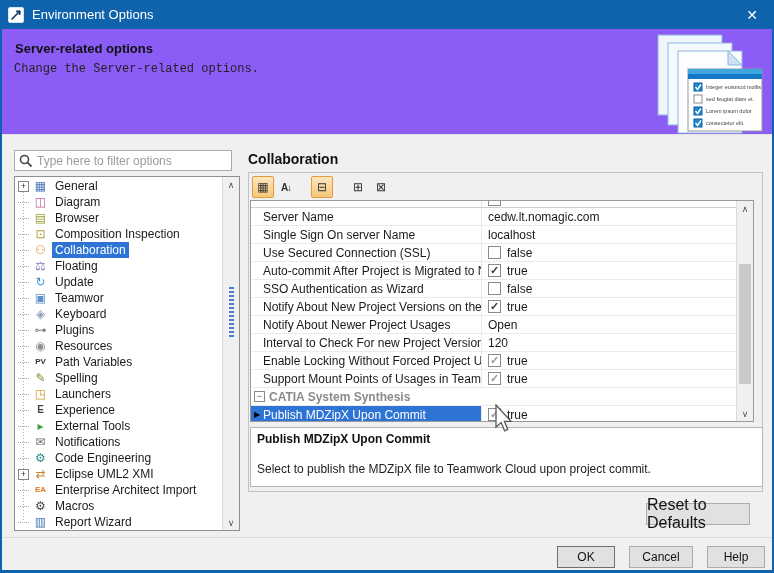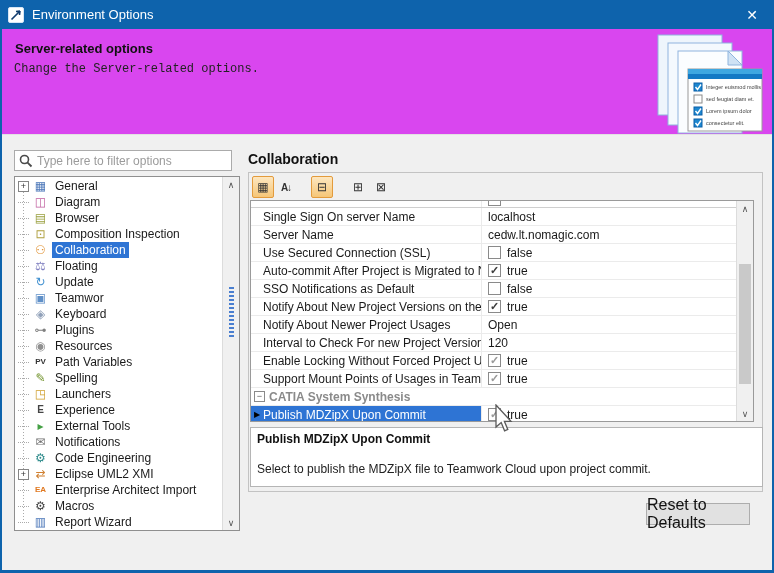--- a/index.html
+++ b/index.html
@@ -7,21 +7,21 @@
   .dialog { position:relative; width:774px; height:573px; background:#f0f0f0; overflow:hidden; }
   .dialog::after { content:''; position:absolute; inset:0; border-left:2px solid #0e63ac; border-right:2px solid #0e63ac; border-bottom:3px solid #0e63ac; pointer-events:none; }
 
   
   .titlebar { position:absolute; left:0; top:0; width:774px; height:29px; background:#0e63ac; display:flex; align-items:center; }
   .app-icon { margin-left:8px; width:16px; height:16px; flex:0 0 auto; }
   .title-text { color:#fff; font-size:13px; margin-left:8px; }
   .close-btn { position:absolute; right:0; top:0; width:44px; height:29px; color:#fff; font-size:14px; display:flex; align-items:center; justify-content:center; cursor:default; }
 
   
-  .header { position:absolute; left:2px; top:29px; width:770px; height:106px; background:#d946ef; border-bottom:1px solid #e2e2e2; }
+  .header { position:absolute; left:2px; top:29px; width:770px; height:106px; background:#8b5cf6; border-bottom:1px solid #e2e2e2; }
   .header-title { position:absolute; left:13px; top:12px; font-size:13px; font-weight:bold; color:#111; }
   .header-sub { position:absolute; left:12px; top:33px; font-size:12px; color:#222;font-family:Liberation Mono, monospace; }
   .illustration { position:absolute; right:6px; top:2px; }
 
   
   .filter-box { position:absolute; left:14px; top:150px; width:218px; height:21px; background:#fff; border:1px solid #ababab; display:flex; align-items:center; }
   .filter-box svg { margin:0 4px 0 4px; flex:0 0 auto; }
   .filter-input { border:none; outline:none; flex:1; font-size:12px; font-family:Liberation Sans, sans-serif; color:#333; height:17px; }
   .filter-input::placeholder { color:#9b9b9b; }
 
@@ -275,51 +275,51 @@
       <div class="prows">
         <div class="prow partial">
           <span class="marker"></span>
             <span class="pname"></span>
           <span class="pval">
               <span class="cb"></span>
             </span>
         </div>
         <div class="prow">
           <span class="marker"></span>
+          <span class="pname">Server Name</span>
+          <span class="pval">
+              <span>cedw.lt.nomagic.com</span>
+            </span>
+        </div>
+        <div class="prow">
+          <span class="marker"></span>
           <span class="pname">Single Sign On server Name</span>
           <span class="pval">
               <span>localhost</span>
-            </span>
-        </div>
-        <div class="prow">
-          <span class="marker"></span>
-          <span class="pname">Server Name</span>
-          <span class="pval">
-              <span>cedw.lt.nomagic.com</span>
             </span>
         </div>
         <div class="prow">
           <span class="marker"></span>
           <span class="pname">Use Secured Connection (SSL)</span>
           <span class="pval">
               <span class="cb"></span>
               <span>false</span>
             </span>
         </div>
         <div class="prow">
           <span class="marker"></span>
           <span class="pname">Auto-commit After Project is Migrated to Ne...</span>
           <span class="pval">
               <span class="cb">✓</span>
               <span>true</span>
             </span>
         </div>
         <div class="prow">
           <span class="marker"></span>
-          <span class="pname">SSO Notifications as Default</span>
+          <span class="pname">SSO Authentication as Wizard</span>
           <span class="pval">
               <span class="cb"></span>
               <span>false</span>
             </span>
         </div>
         <div class="prow">
           <span class="marker"></span>
           <span class="pname">Notify About New Project Versions on the S...</span>
           <span class="pval">
               <span class="cb">✓</span>
@@ -377,18 +377,23 @@
     </div>
 
     <div class="descbox">
       <div class="desc-title">Publish MDZipX Upon Commit</div>
       <div class="desc-body">Select to publish the MDZipX file to Teamwork Cloud upon project commit.</div>
     </div>
   </div>
 
   <div class="reset-btn">Reset to Defaults</div>
 
+  <div class="footer">
+    <div class="btn ok">OK</div>
+    <div class="btn cancel">Cancel</div>
+    <div class="btn help">Help</div>
+  </div>
 
   <svg class="cursor" width="20" height="30" viewBox="0 0 20 30">
     <path d="M2,1 L2,23 L7.2,18.5 L10.6,26.8 L13.8,25.4 L10.4,17.3 L17,17.3 Z" fill="#fff" stroke="#5a5a5a" stroke-width="1.3"></path>
   </svg>
 
 </div>
 
 </body></html>

